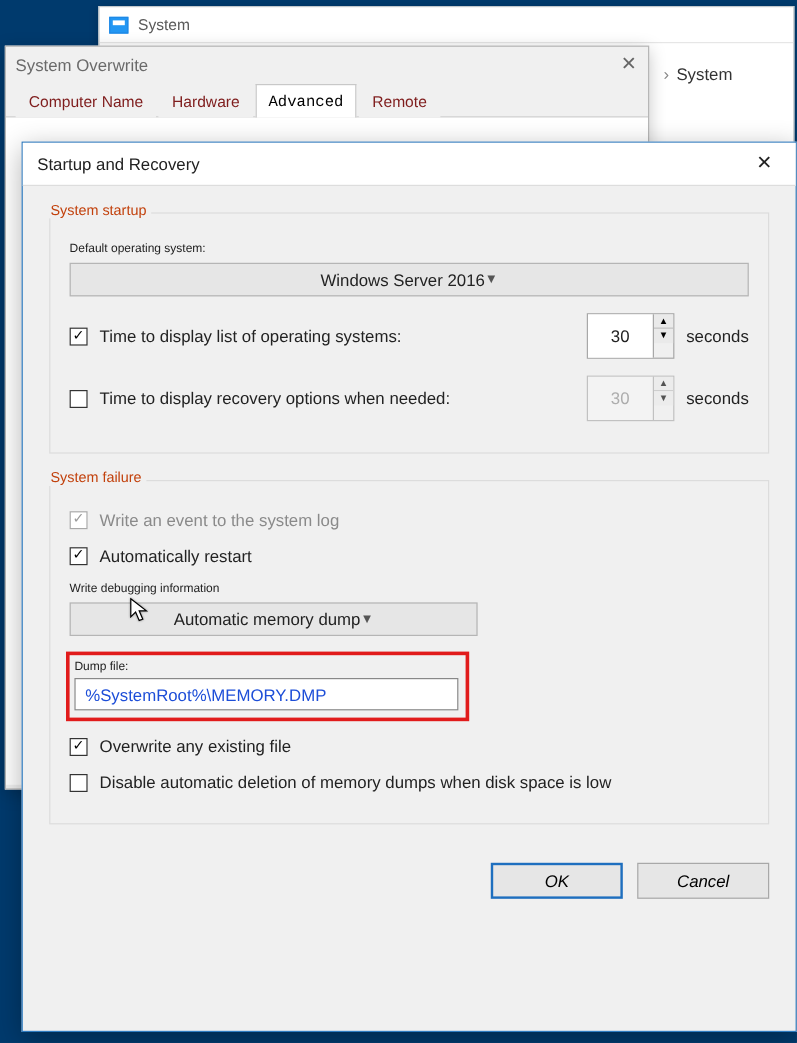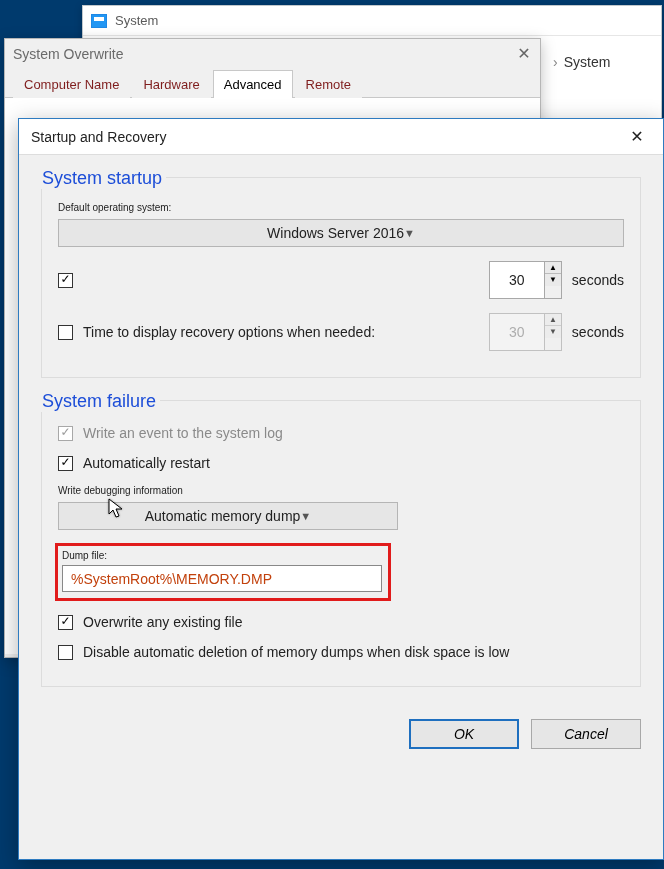--- a/index.html
+++ b/index.html
@@ -13,32 +13,32 @@
   .bg-icon::after{content:"";position:absolute;left:2px;top:2px;right:2px;bottom:6px;background:#fff;}
   .bg-breadcrumb { position: absolute; top: 48px; left: 470px; font-size: 14px; color: #333; }
   .bg-breadcrumb .chev { color: #888; margin-right:6px;}
 
   
   .sp-window { position: absolute; left: 4px; top: 38px; width: 537px; height: 620px; background: #f0f0f0; border: 1px solid #b6b6b6; box-shadow: 0 4px 14px rgba(0,0,0,0.25); }
   .sp-titlebar { height: 30px; display: flex; align-items: center; justify-content: space-between; padding: 0 8px; font-size: 14px; color: #6a6a6a; }
   .sp-close { width: 16px; height: 16px; color: #666; font-size: 16px; line-height: 16px; text-align: center; cursor: default;}
   .sp-tabs { display: flex; border-bottom: 1px solid #c8c8c8; padding: 0 8px; font-size: 13px; }
   .sp-tab { padding: 6px 10px 6px; color: #7f1d1d; border: 1px solid transparent; border-bottom: none; margin-right: 2px; position: relative; top:1px; background:#f0f0f0;}
-  .sp-tab.active { background: #fff; border-color: #c8c8c8; color:#000;}
+  .sp-tab.active { background: #fff; border-color: #c8c8c8; color:#000;font-family:Liberation Mono, monospace;}
   .sp-body { background: #fff; height: calc(100% - 62px); }
 
   
   .sr-window { position: absolute; left: 18px; top: 118px; width: 646px; height: 742px; background: #f0f0f0; border: 1px solid #2e7bc0; box-shadow: 0 6px 22px rgba(0,0,0,0.3); }
   .sr-titlebar { height: 36px; display:flex; align-items:center; justify-content:space-between; padding:0 12px; background:#fff; border-bottom:1px solid #dddddd;}
   .sr-title { font-size:14px; color:#222;}
   .sr-close { width:28px; height:28px; font-size:16px; color:#222; text-align:center; line-height:28px; }
   .sr-body { padding: 22px 22px 10px 22px; }
 
   .group { border: 1px solid #dcdcdc; background:#f0f0f0; padding: 16px 16px 26px 16px; margin-bottom: 22px; position:relative;}
-  .group-legend { position:absolute; top:-10px; left:-4px; background:#f0f0f0; padding:0 4px; font-size:18px; color:#1d4ed8; }
+  .group-legend { position:absolute; top:-10px; left:-4px; background:#f0f0f0; padding:0 4px; font-size:12px; color:#c2410c; }
 
   .label { font-size:10px; color:#222; margin-bottom:6px; display:block;}
 
   .select { width:100%; height:28px; background:#e6e6e6; border:1px solid #b5b5b5; display:flex; align-items:center; justify-content:center; padding:0 8px; font-size:14px; color:#222;}
   .select .chevron { font-size:11px; color:#555;}
   .select.narrow { width: 340px; }
 
   .row { display:flex; align-items:center; margin-top:14px; gap:10px;}
   .chk { width:15px; height:15px; border:1px solid #333; background:#fff; display:inline-flex; align-items:center; justify-content:center; font-size:12px; line-height:1; color:#000; flex-shrink:0;}
   .chk.checked::after{content:"✓"; font-size:12px; position:relative; top:-1px;}
@@ -50,21 +50,21 @@
   .spinner-wrap { display:flex; align-items:center; gap:10px; margin-left:auto;}
   .spinner { display:flex; border:1px solid #a8a8a8; height:38px;}
   .spinner.disabled{opacity:.65;}
   .spinner input { width:54px; border:none; text-align:center; font-size:14px; background:#fff; color:#222; outline:none;}
   .spinner.disabled input{color:#8a8a8a; background:#f5f5f5;}
   .spinner .btns{ display:flex; flex-direction:column; border-left:1px solid #a8a8a8;}
   .spinner .btns div{ width:16px; height:12px; font-size:8px; line-height:12px; text-align:center; background:#eaeaea; border-bottom:1px solid #bcbcbc;}
   .spinner .btns div:last-child{border-bottom:none;}
   .unit { font-size:14px; color:#222;}
 
-  .input-box { height:27px; border:1px solid #888; background:#fff; padding:0 8px; display:flex; align-items:center; font-size:14px; color:#c2410c; width: 320px; text-align: center;}
+  .input-box { height:27px; border:1px solid #888; background:#fff; padding:0 8px; display:flex; align-items:center; font-size:14px; color:#1d4ed8; width: 320px; text-align: center;}
   .highlight-red { outline: 3px solid #e11b1b; outline-offset: 0; }
   .highlight-wrap { padding:2px 2px 2px 0; }
 
   .btnbar { display:flex; justify-content:flex-end; gap:12px; padding:0 22px 18px;font-style:italic;}
   .btn { width:110px; height:30px; display:flex; align-items:center; justify-content:center; font-size:14px; background:#e6e6e6; border:1px solid #a8a8a8;}
   .btn.primary { border:2px solid #1e6fbf; }
 
   .cursor { position:absolute; pointer-events:none; }
   .cursor svg { filter: drop-shadow(0 0 1px rgba(0,0,0,.4)); }
 </style>
@@ -109,20 +109,21 @@
         <span class="group-legend">System startup</span>
 
         <span class="label">Default operating system:</span>
         <div class="select">
           <span>Windows Server 2016</span>
           <span class="chevron">▼</span>
         </div>
 
         <div class="row">
           <span class="chk checked"></span>
+          <span class="chk-label">Time to display list of operating systems:</span>
           <div class="spinner-wrap">
             <div class="spinner">
               <input value="30" style="">
               <div class="btns">
                   <div>▲</div>
                   <div>▼</div>
                 </div>
             </div>
             <span class="unit">seconds</span>
           </div>

